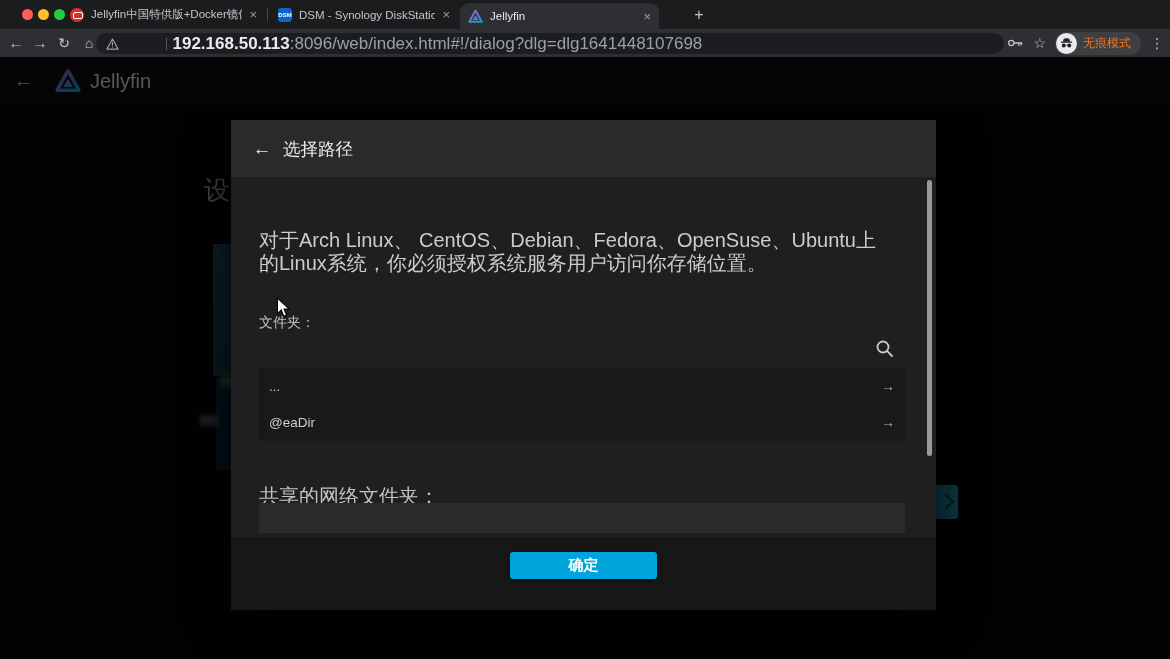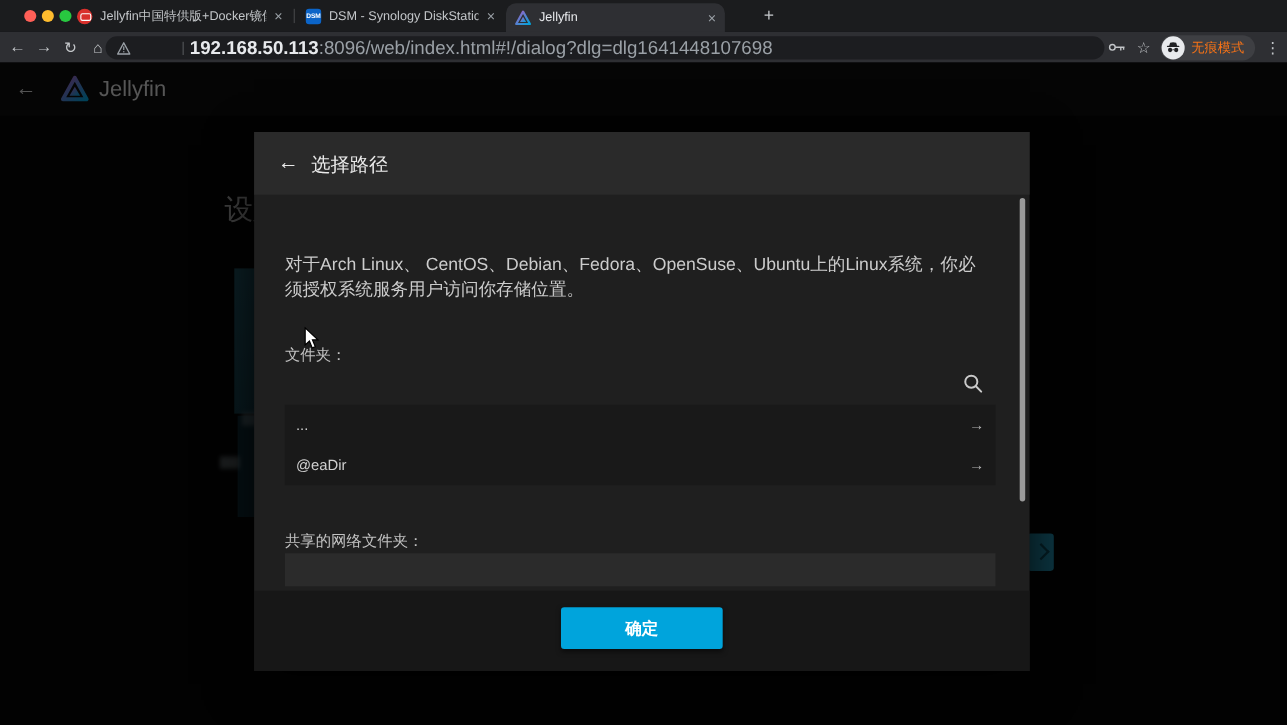--- a/index.html
+++ b/index.html
@@ -69,37 +69,37 @@
 
   .overlay { position:absolute; top:57px; left:0; width:1170px; height:602px; background:rgba(0,0,0,0.60); }
 
   
   .dialog { position:absolute; left:231px; top:120px; width:705px; height:490px; background:#1f1f1f; box-shadow:0 12px 40px rgba(0,0,0,.8); }
   .dlg-header { position:absolute; top:0; left:0; right:0; height:57px; background:#2a2a2a; display:flex; align-items:center; }
   .dlg-back { margin-left:19px; width:24px; text-align:center; color:#e8e8e8; font-size:19px; }
   .dlg-title { margin-left:9px; font-size:17.5px; color:#eaeaea; }
 
   .dlg-body { position:absolute; top:57px; left:0; right:0; height:360px; overflow:hidden; }
-  .intro { position:absolute; left:28px; top:52px; width:628px; font-size:16px; line-height:23px; color:#cccccc; }
+  .intro { position:absolute; left:28px; top:52px; width:628px; font-size:20px; line-height:23px; color:#cccccc; }
   .fld-label { position:absolute; left:28px; top:137px; font-size:14px; color:#c2c2c2; }
   .fld-input { position:absolute; left:28px; top:157px; width:604px; height:29px; background:#2b2b2b; border:none; outline:none; color:#dddddd; font-size:14px; padding:0 10px; font-family:"Liberation Sans",sans-serif; }
   .search-btn { position:absolute; left:643px; top:161px; width:22px; height:22px; }
 
   .dirlist { position:absolute; left:28px; top:191px; width:646px; height:73px; background:#191919; }
   .dir-row { position:relative; height:36px; display:flex; align-items:center; padding:0 10px; }
   .dir-name { font-size:13.5px; color:#cfcfcf; flex:1; }
   .dir-arrow { font-size:14px; color:#b5b5b5; }
 
-  .net-label { position:absolute; left:28px; top:306px; font-size:14px; color:#c2c2c2; }
+  .net-label { position:absolute; left:28px; top:306px; font-size:20px; color:#c2c2c2; }
   .net-input { position:absolute; left:28px; top:326px; width:646px; height:30px; background:#2b2b2b; border:none; outline:none; color:#dddddd; font-size:14px; padding:0 10px; font-family:"Liberation Sans",sans-serif; }
 
   .dlg-scrollthumb { position:absolute; right:4px; top:60px; width:5px; height:276px; background:#9a9a9a; border-radius:3px; }
 
   .dlg-footer { position:absolute; bottom:0; left:0; right:0; height:73px; background:#171717; text-align:center; }
-  .ok-btn { margin-top:15px; width:147px; height:38px; background:#00a4dc; border:none; border-radius:3px; color:#ffffff; font-size:15px; font-weight:bold; font-family:"Liberation Sans",sans-serif; box-shadow:0 2px 5px rgba(0,0,0,.5); }
+  .ok-btn { margin-top:15px; width:147px; height:27px; background:#00a4dc; border:none; border-radius:3px; color:#ffffff; font-size:15px; font-weight:bold; font-family:"Liberation Sans",sans-serif; box-shadow:0 2px 5px rgba(0,0,0,.5); }
 
   .cursor { position:absolute; left:276px; top:297px; width:15px; height:21px; z-index:50; }
 </style>
 </head>
 <body>
 
 <div class="screen">
 
   <div class="tabstrip">
     <span class="tlight tl-red"></span>

